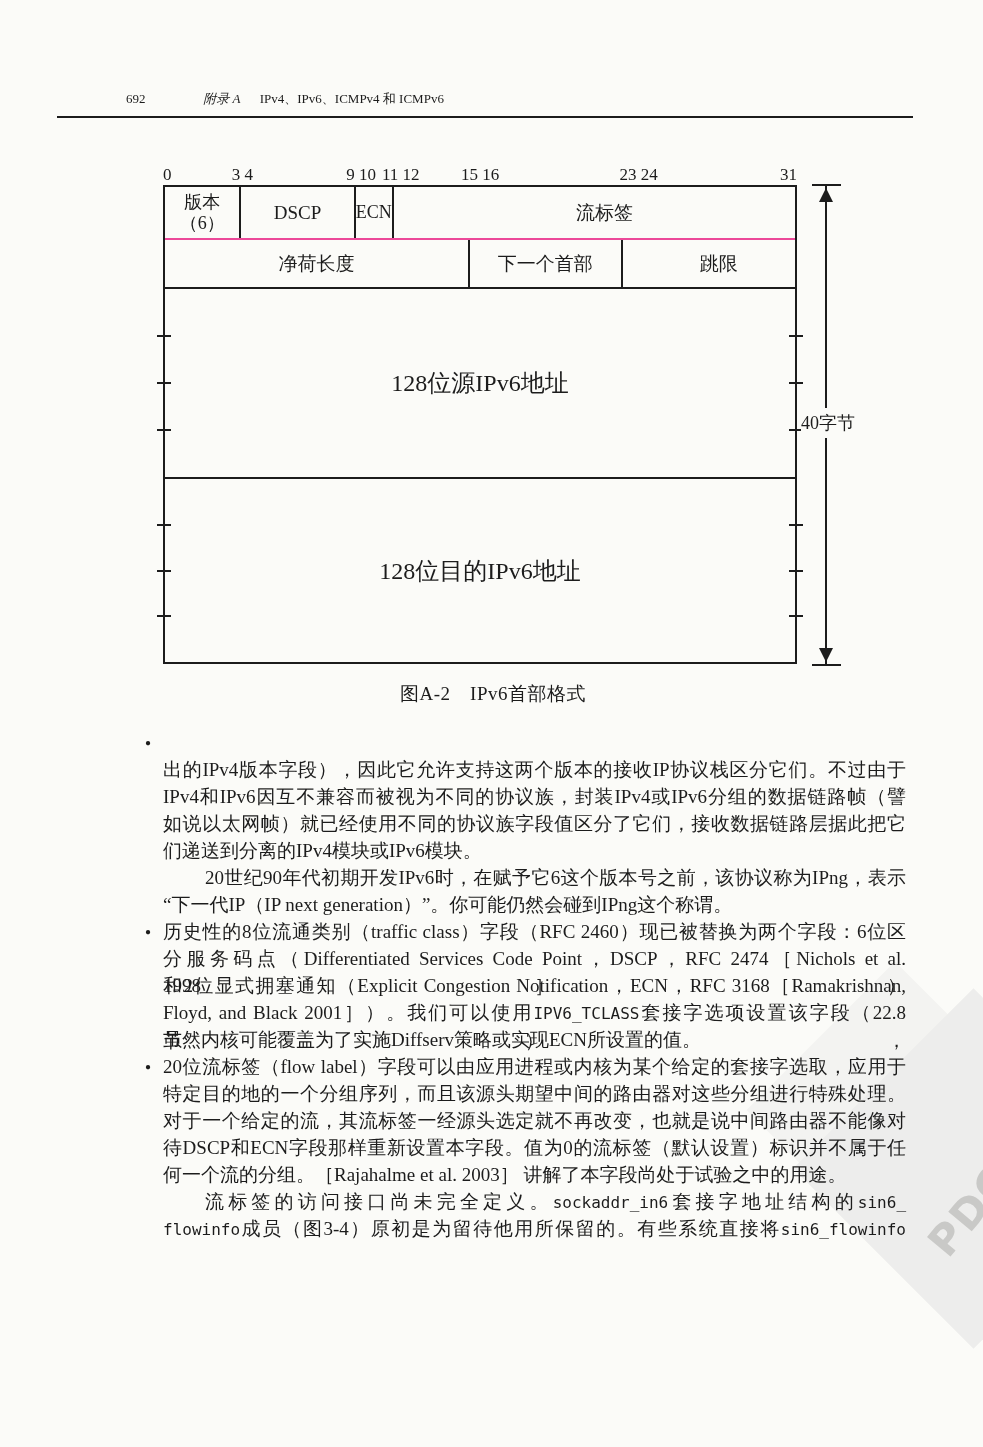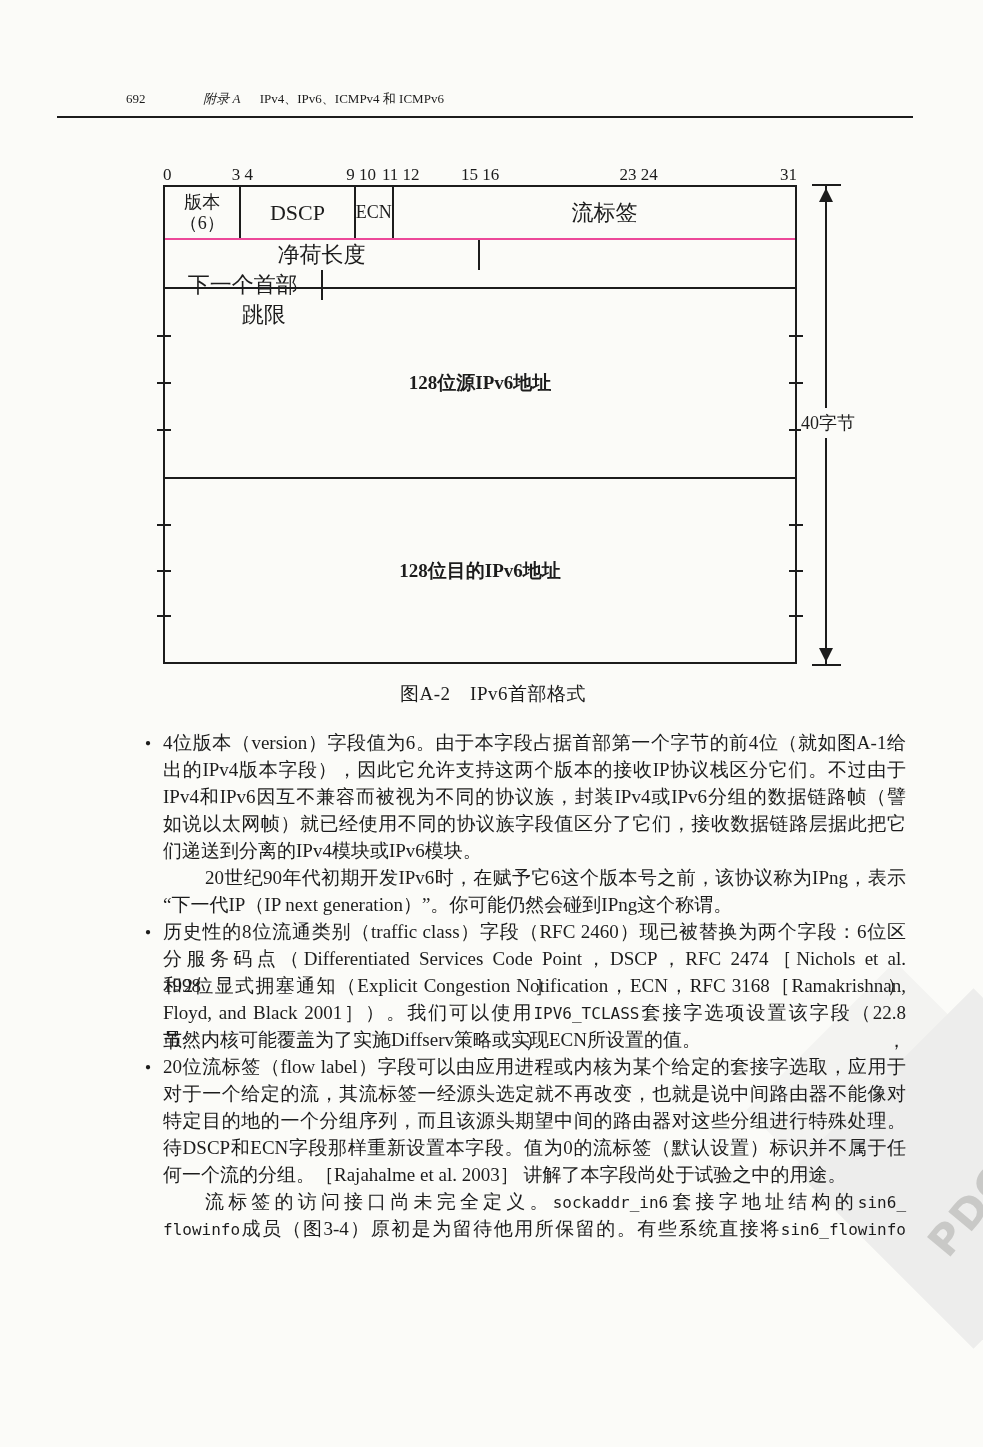--- a/index.html
+++ b/index.html
@@ -15,32 +15,32 @@
   .pagehead .ttl{margin-left:16px;}
   .headrule{position:absolute;left:57px;top:116px;width:856px;height:2px;background:#1c1c1c;}
   
   .fig{position:absolute;left:0;top:0;width:983px;}
   .ruler{position:absolute;left:163px;top:165px;width:634px;height:18px;font-size:17px;}
   .rl{position:absolute;top:0;white-space:nowrap;}
   .rl.c{transform:translateX(-50%);}
   .rl.r{transform:translateX(-100%);}
   .hbox{position:absolute;left:163px;top:185px;width:634px;border:2px solid #1c1c1c;background:#fbfbf8;box-sizing:border-box;}
   .frow{display:flex;box-sizing:border-box;}
-  .frow .cell{display:flex;align-items:center;justify-content:center;font-size:22px;box-sizing:border-box;border-right:2px solid #1c1c1c;}
+  .frow .cell{display:flex;align-items:center;justify-content:center;font-size:19px;box-sizing:border-box;border-right:2px solid #1c1c1c;}
   .frow .cell:last-child{border-right:none;margin-left:20px;}
   .r1{height:53px;border-bottom:2px solid #ec4899;}
   .r1 .version{width:12.5%;flex-direction:column;line-height:21px;font-size:18px;}
   .r1 .dscp{width:18.75%;}
   .r1 .ecn{width:6.25%;font-size:18px;}
   .r1 .flow{width:62.5%;}
-  .r2{height:49px;border-bottom:2px solid #1c1c1c;flex-direction:column;}
+  .r2{height:49px;border-bottom:2px solid #1c1c1c;}
   .r2 .payload{width:50%;}
   .r2 .nexthdr{width:25%;}
   .r2 .hoplim{width:25%;}
-  .addr{position:relative;display:flex;align-items:center;justify-content:center;font-size:19px;box-sizing:border-box;font-weight:bold;}
+  .addr{position:relative;display:flex;align-items:center;justify-content:center;font-size:24px;box-sizing:border-box;}
   .a1{height:190px;border-bottom:2px solid #1c1c1c;}
   .a2{height:183px;}
   .tick{position:absolute;width:14px;height:2px;background:#1c1c1c;}
   .tick.l{left:-8px;}
   .tick.r{right:-8px;}
   .t25{top:calc(25% - 1px);} .t50{top:calc(50% - 1px);} .t75{top:calc(75% - 1px);}
   
   .ext-line{position:absolute;left:825px;top:186px;width:0;height:479px;border-left:2px solid #1c1c1c;}
   .ext-bar{position:absolute;left:812px;width:29px;height:2px;background:#1c1c1c;}
   .ext-bar.top{top:184px;} .ext-bar.bot{top:664px;}
@@ -130,34 +130,34 @@
     <div class="ext-bar bot"></div>
     <div class="ext-line"></div>
     <div class="ah up"></div>
     <div class="ah down"></div>
     <div class="sizelabel">40字节</div>
 
     <div class="caption">图A-2　IPv6首部格式</div>
   </div>
 
   <div class="bodytext">
-      <div class="line j"><span class="bullet">●</span><span class="seg">4位版本（version）字段值为6。由于本字段占据首部第一个字节的前4位（就如图A-1给</span></div>
+      <div class="line j"><span class="bullet">●</span></div>
       <div class="line j"><span class="seg">出的IPv4版本字段），因此它允许支持这两个版本的接收IP协议栈区分它们。不过由于</span></div>
       <div class="line j"><span class="seg">IPv4和IPv6因互不兼容而被视为不同的协议族，封装IPv4或IPv6分组的数据链路帧（譬</span></div>
       <div class="line j"><span class="seg">如说以太网帧）就已经使用不同的协议族字段值区分了它们，接收数据链路层据此把它</span></div>
       <div class="line"><span class="seg">们递送到分离的IPv4模块或IPv6模块。</span></div>
       <div class="line j ind"><span class="seg">20世纪90年代初期开发IPv6时，在赋予它6这个版本号之前，该协议称为IPng，表示</span></div>
       <div class="line"><span class="seg">“下一代IP（IP next generation）”。你可能仍然会碰到IPng这个称谓。</span></div>
       <div class="line j"><span class="bullet">●</span><span class="seg">历史性的8位流通类别（traffic class）字段（RFC 2460）现已被替换为两个字段：6位区</span></div>
       <div class="line j"><span class="seg">分服务码点（Differentiated Services Code Point，DSCP，RFC 2474［Nichols et al. 1998］）</span></div>
       <div class="line j"><span class="seg">和2位显式拥塞通知（Explicit Congestion Notification，ECN，RFC 3168［Ramakrishnan,</span></div>
       <div class="line j"><span class="seg">Floyd, and Black 2001］）。我们可以使用</span><span class="mono">IPV6_TCLASS</span><span class="seg">套接字选项设置该字段（22.8节），</span></div>
       <div class="line"><span class="seg">虽然内核可能覆盖为了实施Diffserv策略或实现ECN所设置的值。</span></div>
       <div class="line j"><span class="bullet">●</span><span class="seg">20位流标签（flow label）字段可以由应用进程或内核为某个给定的套接字选取，应用于</span></div>
+      <div class="line j"><span class="seg">特定目的地的一个分组序列，而且该源头期望中间的路由器对这些分组进行特殊处理。</span></div>
       <div class="line j"><span class="seg">对于一个给定的流，其流标签一经源头选定就不再改变，也就是说中间路由器不能像对</span></div>
-      <div class="line j"><span class="seg">特定目的地的一个分组序列，而且该源头期望中间的路由器对这些分组进行特殊处理。</span></div>
       <div class="line j"><span class="seg">待DSCP和ECN字段那样重新设置本字段。值为0的流标签（默认设置）标识并不属于任</span></div>
       <div class="line"><span class="seg">何一个流的分组。［Rajahalme et al. 2003］ 讲解了本字段尚处于试验之中的用途。</span></div>
       <div class="line j ind"><span class="seg">流标签的访问接口尚未完全定义。</span><span class="mono">sockaddr_in6</span><span class="seg">套接字地址结构的</span><span class="mono">sin6_</span></div>
       <div class="line j"><span class="mono">flowinfo</span><span class="seg">成员（图3-4）原初是为留待他用所保留的。有些系统直接将</span><span class="mono">sin6_flowinfo</span></div>
     </div>
 
 </div>
 
 </body></html>

